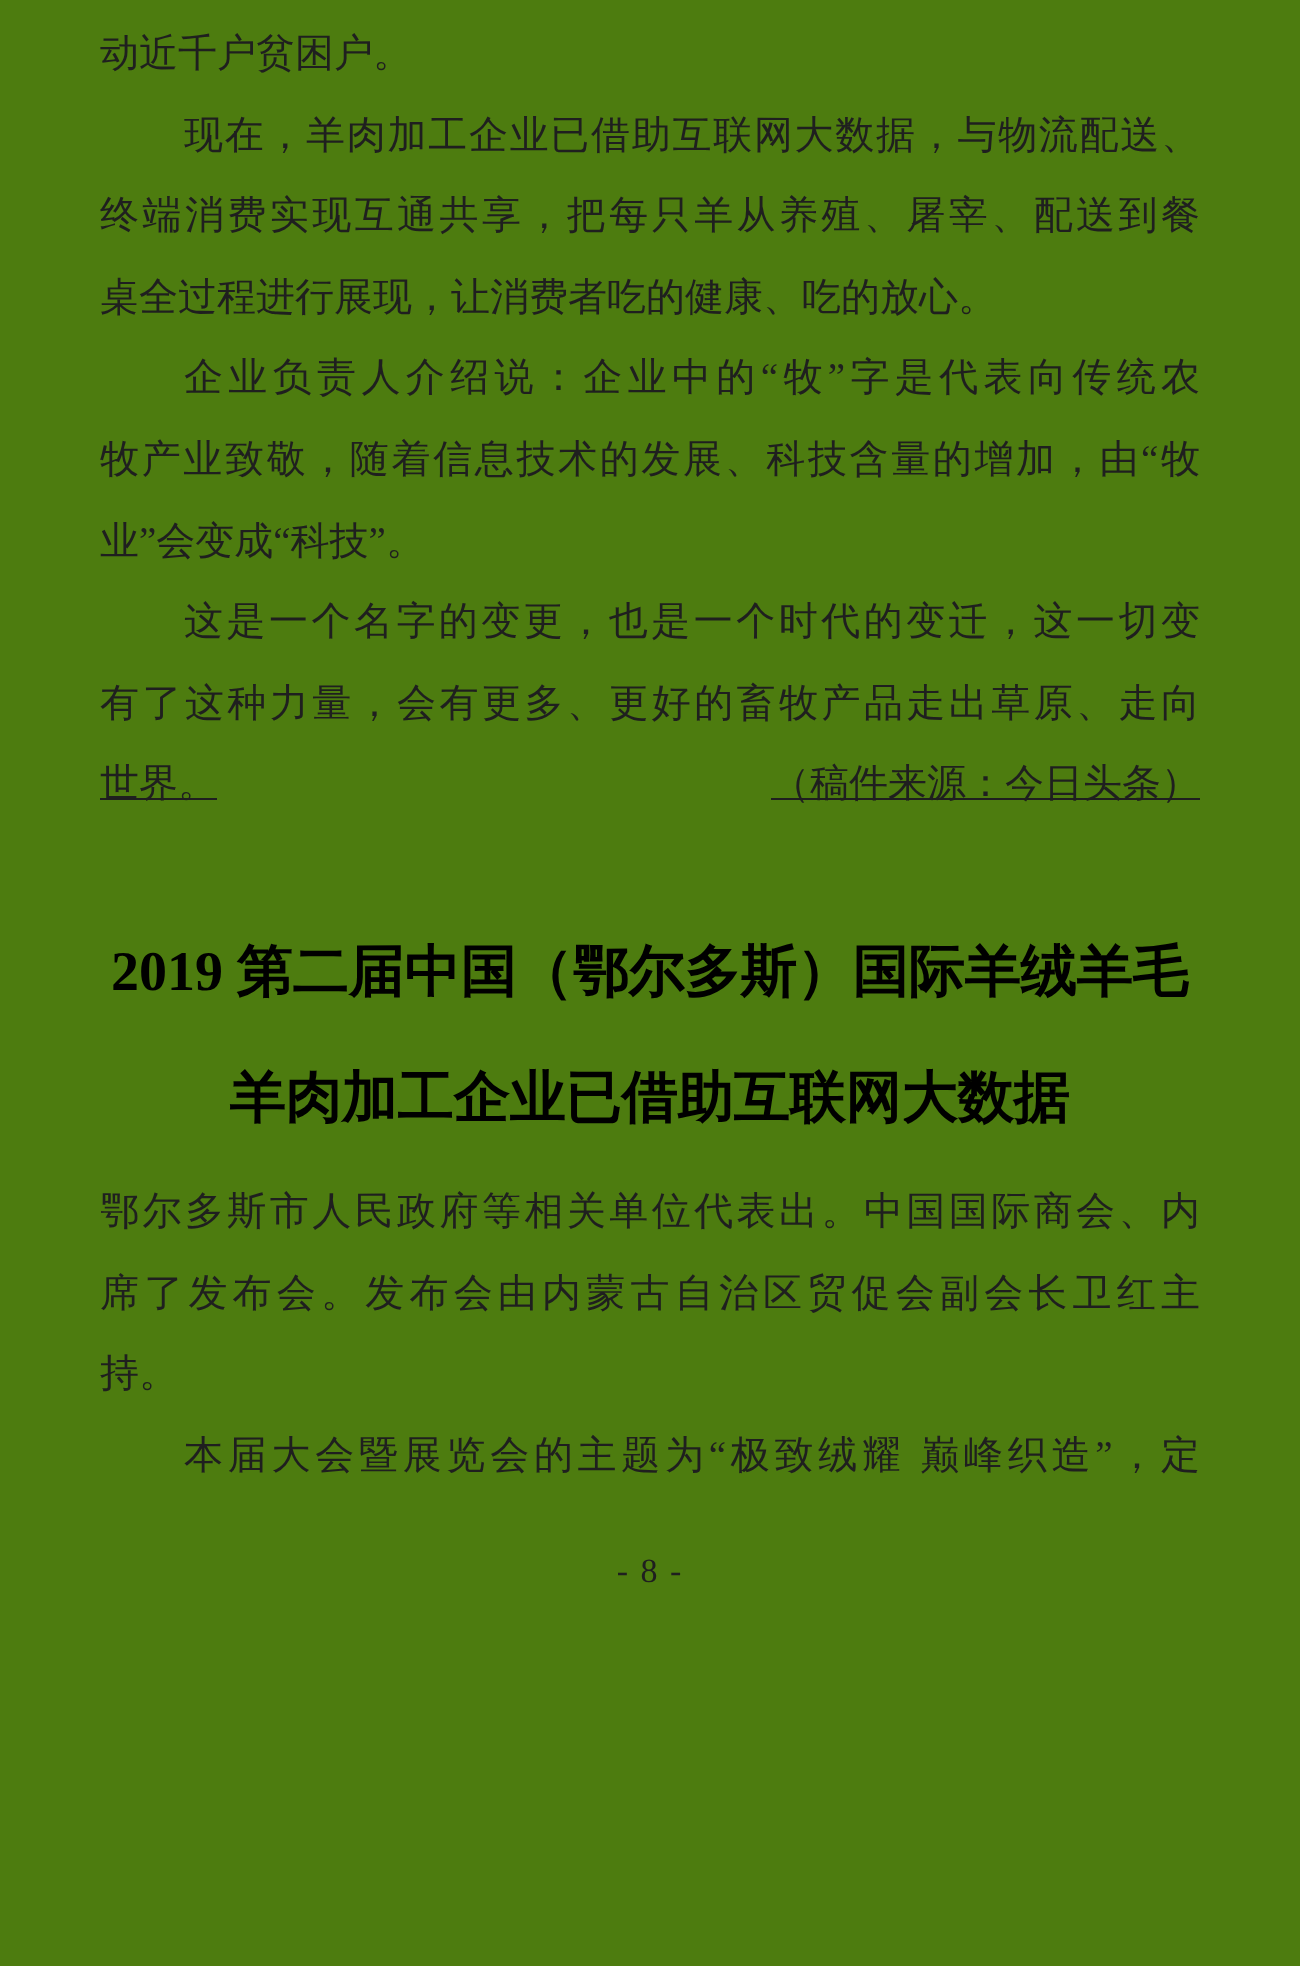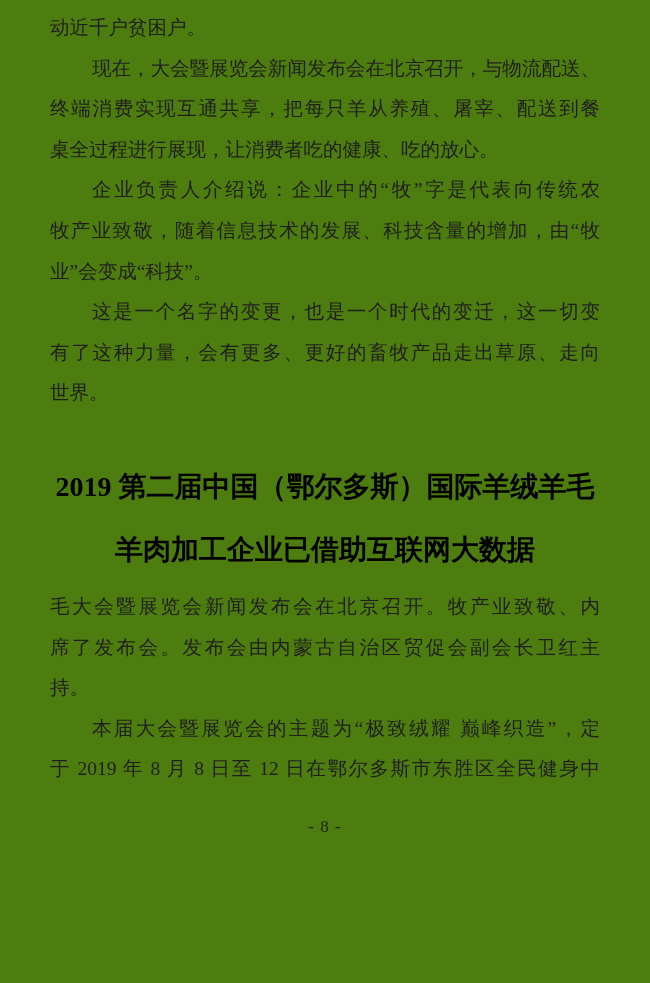--- a/index.html
+++ b/index.html
@@ -34,20 +34,21 @@
   }
   
   .ind {
     text-indent: 42px;
   }
   
   .srcline {
     display: flex;
     justify-content: space-between;
     align-items: baseline;
+    text-decoration: underline;
   }
   .heading {
     margin: 41px 0 0 0;
     padding: 0;
     font-size: 28px;
     font-weight: bold;
     color: #000000;
     text-align: center;
   }
   .hline {
@@ -67,42 +68,42 @@
   }
 </style>
 </head>
 <body>
 
 <div class="page">
   <main class="content">
 
     <section>
       <div class="bline">动近千户贫困户。</div>
-      <div class="bline jf ind">现在，大会暨展览会新闻发布会在北京召开，与物流配送、</div>
+      <div class="bline jf ind">现在，羊肉加工企业已借助互联网大数据，与物流配送、</div>
       <div class="bline jf">终端消费实现互通共享，把每只羊从养殖、屠宰、配送到餐</div>
       <div class="bline">桌全过程进行展现，让消费者吃的健康、吃的放心。</div>
       <div class="bline jf ind">企业负责人介绍说：企业中的“牧”字是代表向传统农</div>
       <div class="bline jf">牧产业致敬，随着信息技术的发展、科技含量的增加，由“牧</div>
       <div class="bline">业”会变成“科技”。</div>
       <div class="bline jf ind">这是一个名字的变更，也是一个时代的变迁，这一切变</div>
       <div class="bline jf">有了这种力量，会有更多、更好的畜牧产品走出草原、走向</div>
       <div class="bline srcline">
         <span>世界。</span>
+        <span>（稿件来源：今日头条）</span>
       </div>
     </section>
 
     <h1 class="heading">
       <div class="hline">2019 第二届中国（鄂尔多斯）国际羊绒羊毛</div>
       <div class="hline">羊肉加工企业已借助互联网大数据</div>
     </h1>
 
     <section class="body2">
-      <div class="bline jf">毛大会暨展览会新闻发布会在北京召开。牧产业致敬、内</div>
+      <div class="bline jf">鄂尔多斯市人民政府等相关单位代表出。中国国际商会、内</div>
       <div class="bline jf">席了发布会。发布会由内蒙古自治区贸促会副会长卫红主</div>
       <div class="bline">持。</div>
       <div class="bline jf ind">本届大会暨展览会的主题为“极致绒耀 巅峰织造”，定</div>
-      <div class="bline jf">于 2019 年 8 月 8 日至 12 日在鄂尔多斯市东胜区全民健身中</div>
     </section>
 
     <footer class="pagenum">- 8 -</footer>
 
   </main>
 </div>
 
 </body></html>

